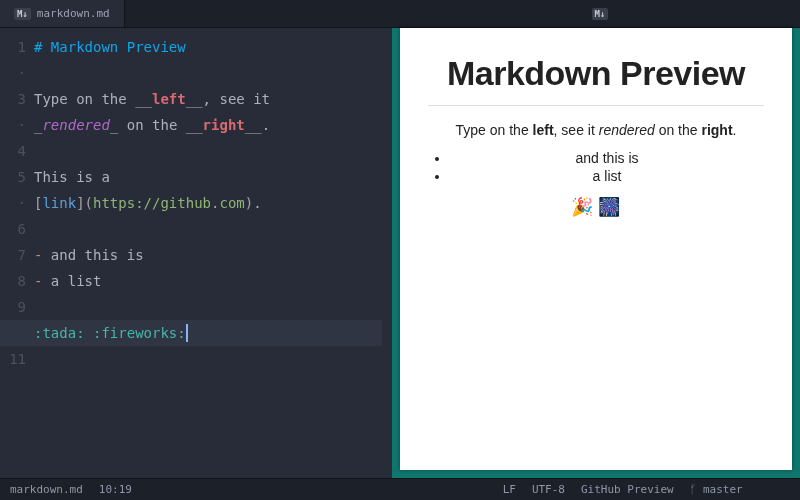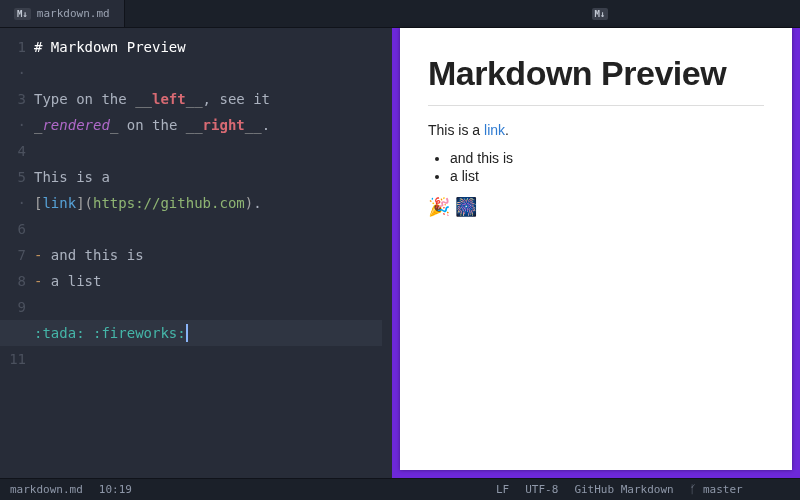--- a/index.html
+++ b/index.html
@@ -17,31 +17,31 @@
   .tab.inactive { background: #1b2029; border-right: none; margin: 0 auto; }
   .tab .icn { font-size: 9px; background:#3a3f4b; color:#c3c9d4; padding:1px 3px; border-radius:2px; font-weight:bold; }
 
   .panes { flex: 1; display: flex; min-height: 0; }
   .editor { flex: 1; background: #272c38; display: flex; font-size: 14px; line-height: 26px; }
   .gutter { width: 34px; text-align: right; padding: 6px 8px 0 0; color: #4b515e; user-select: none; }
   .gutter div { height: 26px; }
   .code { flex: 1; padding: 6px 10px 0 0; white-space: pre; position: relative; }
   .code .row { height: 26px; }
   .row.active { background: #2f3542; margin-left: -44px; padding-left: 44px; }
-  .c-heading { color: #ffffff; margin-top: 40px; }
+  .c-heading { color: #0ea5e9; margin-top: 40px; }
   .c-bold { color: #d86a73; font-weight: bold; }
   .c-ital { color: #b069c9; font-style: italic; }
   .c-punct { color: #a3a3a3; }
   .c-link { color: #56a1d6; }
   .c-url { color: #8fb573; margin-top: 12px; }
   .c-list { color: #c0915c; }
   .c-emoji { color: #45b5a8; }
   .cursor { display:inline-block; width:2px; height:18px; background:#8ab4f8; vertical-align:middle; margin-bottom:3px;}
 
-  .preview { flex: 1; background: #6d28d9; padding: 0 8px 8px 8px; display:flex; }
+  .preview { flex: 1; background: #0f766e; padding: 0 8px 8px 8px; display:flex;text-align:center; }
   .paper {
     background: #fff; color: #222; width: 100%; padding: 26px 28px;
     font-family: -apple-system, 'Helvetica Neue', Arial, sans-serif; font-size: 14px;
     box-shadow: 0 0 4px rgba(0,0,0,.4); overflow:auto;
   }
   .paper h1 { font-size: 34px; font-weight: 800; line-height: 1.15; letter-spacing:-.5px; padding-bottom: 12px; border-bottom: 1px solid #ddd; margin-bottom: 16px; }
   .paper p { margin: 12px 0; }
   .paper a { color: #2f7bd1; text-decoration: none; }
   .paper ul { margin: 12px 0 12px 22px; }
   .paper li { margin: 2px 0; }
@@ -91,33 +91,33 @@
         <div>9</div>
         <div>10</div>
         <div>11</div>
       </div>
     <div class="code" id="code"><div class="row"><span class="c-heading"># Markdown Preview</span></div><div class="row"></div><div class="row"><span>Type on the </span><span class="c-punct">__</span><span class="c-bold">left</span><span class="c-punct">__</span><span>, see it</span></div><div class="row"><span class="c-punct">_</span><span class="c-ital">rendered</span><span class="c-punct">_</span><span> on the </span><span class="c-punct">__</span><span class="c-bold">right</span><span class="c-punct">__</span><span>.</span></div><div class="row"></div><div class="row"><span>This is a</span></div><div class="row"><span class="c-punct">[</span><span class="c-link">link</span><span class="c-punct">](</span><span class="c-url">https://github.com</span><span class="c-punct">)</span><span>.</span></div><div class="row"></div><div class="row"><span class="c-list">- </span><span>and this is</span></div><div class="row"><span class="c-list">- </span><span>a list</span></div><div class="row"></div><div class="row active"><span class="c-emoji">:tada:</span><span> </span><span class="c-emoji">:fireworks:</span><span class="cursor"></span></div><div class="row"></div></div>
   </div>
   <div class="preview">
     <div class="paper">
       <h1>Markdown Preview</h1>
       <p>
-        <span>This is a </span><a href="#">link</a><span>.</span>
+        <span>Type on the </span><b>left</b><span>, see it </span><i>rendered</i><span> on the </span><b>right</b><span>.</span>
       </p>
       <ul>
         <li>and this is</li>
         <li>a list</li>
       </ul>
       <p class="emj">🎉 🎆</p>
     </div>
   </div>
 </div>
 
 <div class="statusbar">
   <span class="status-item">markdown.md</span>
   <span class="status-item">10:19</span>
   <span class="spacer"></span>
   <span class="status-item">LF</span>
   <span class="status-item">UTF-8</span>
-  <span class="status-item">GitHub Markdown</span>
+  <span class="status-item">GitHub Preview</span>
   <span class="status-item branch">master</span>
   <span class="status-item git-add"><span class="box">+</span><span>+11</span></span>
 </div>
 
 </body></html>

